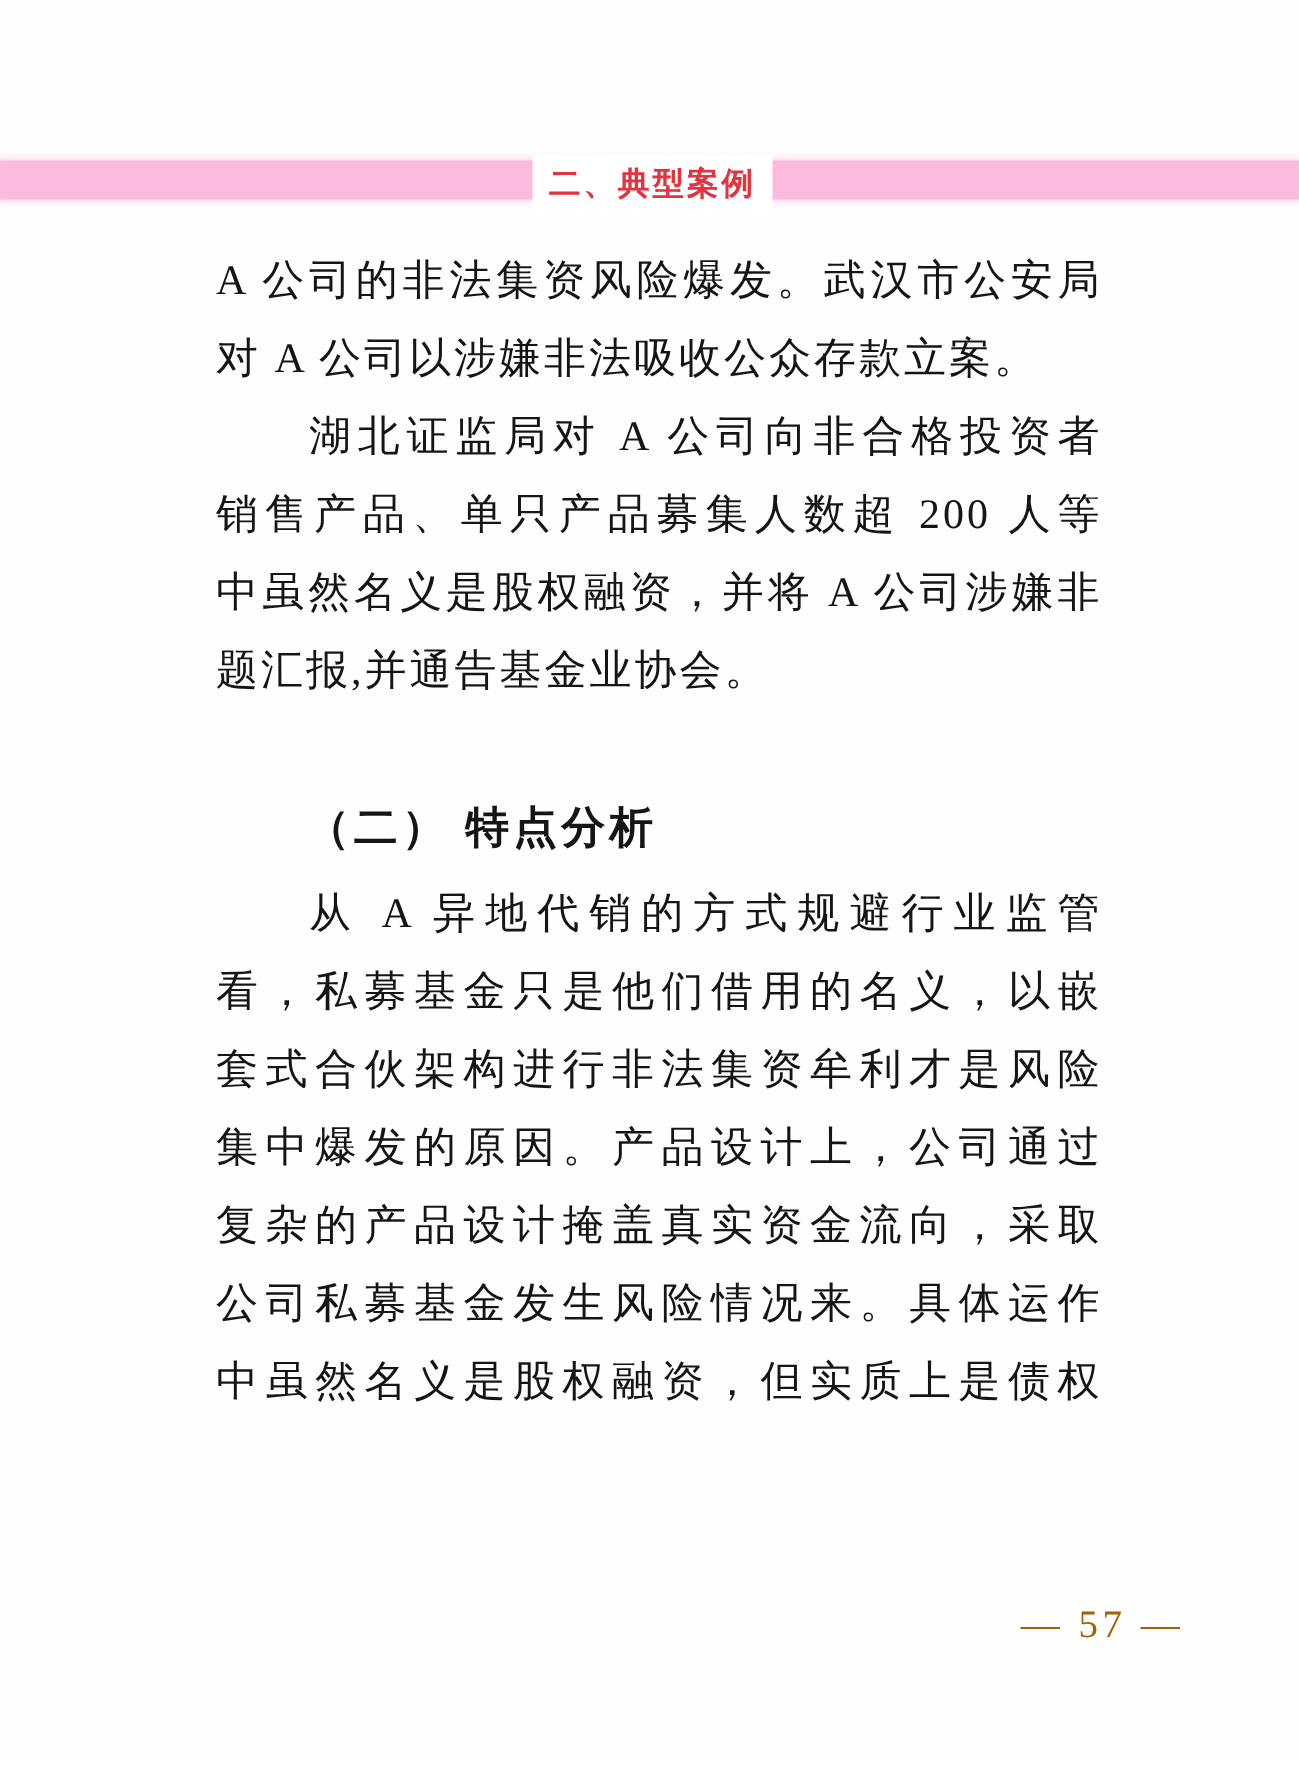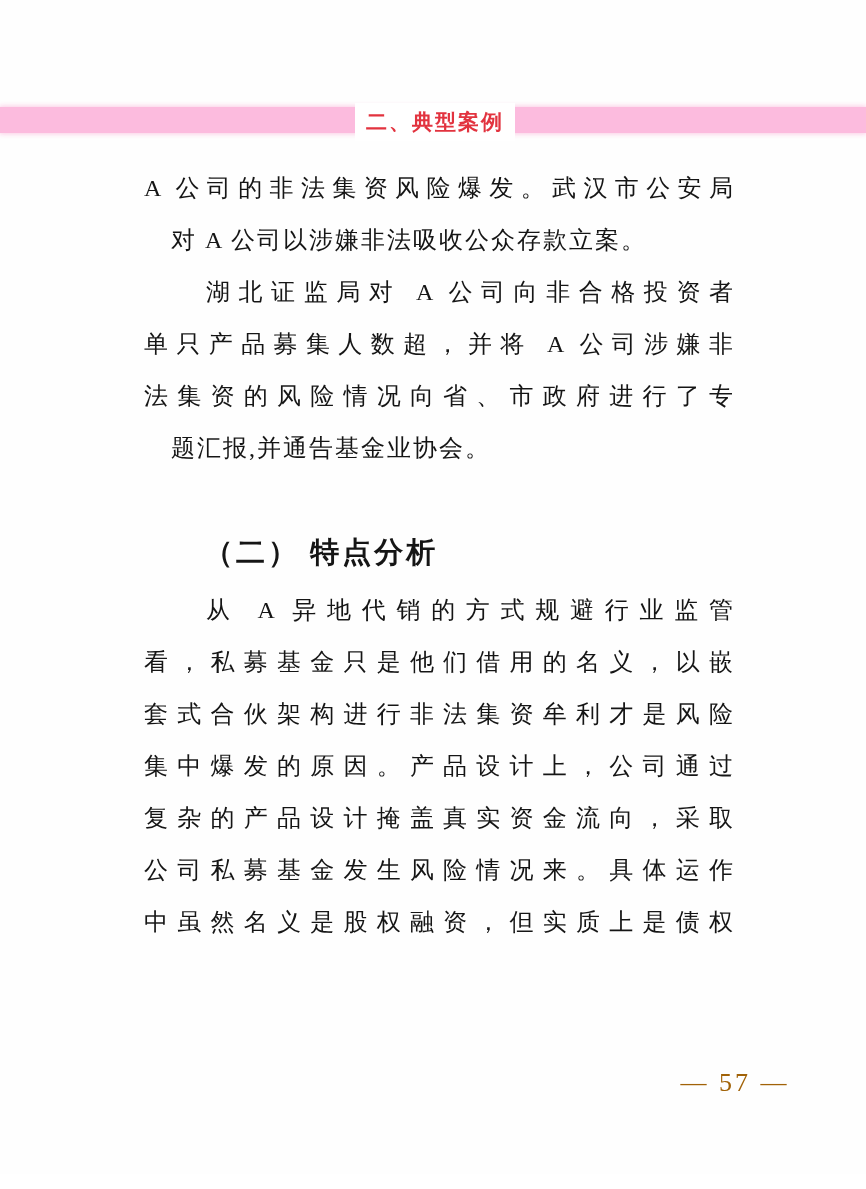--- a/index.html
+++ b/index.html
@@ -48,31 +48,30 @@
   
   .body-text {
     position: absolute;
     top: 162px;
     left: 144px;
     width: 591px;
   }
   .line {
     height: 52px;
     line-height: 52px;
-    font-size: 24px;
+    font-size: 28px;
     letter-spacing: 2px;
     white-space: nowrap;
     text-align: justify;
     text-align-last: justify;
     overflow: visible;
   }
   .line.short {
     text-align: center;
     text-align-last: left;
-    margin-left: 27px;
   }
   .line.indent {
     text-indent: 62px;
   }
   .heading-line {
     height: 52px;
     line-height: 52px;
     margin-top: 52px;
     margin-bottom: 6px;
     font-size: 29px;
@@ -107,22 +106,22 @@
 
   <div class="body-text">
 
     <div>
       <div class="line">A 公司的非法集资风险爆发。武汉市公安局</div>
       <div class="line short">对 A 公司以涉嫌非法吸收公众存款立案。</div>
     </div>
 
     <div>
       <div class="line indent">湖北证监局对 A 公司向非合格投资者</div>
-      <div class="line">单只产品募集人数超，并将 A 公司涉嫌非</div>
-      <div class="line">法集资的风险情况向省、市政府进行了专</div>
+      <div class="line">销售产品、单只产品募集人数超 200 人等</div>
+      <div class="line">中虽然名义是股权融资，并将 A 公司涉嫌非</div>
       <div class="line short">题汇报,并通告基金业协会。</div>
     </div>
 
     <div class="heading-line">（二） 特点分析</div>
 
     <div>
       <div class="line indent">从 A 异地代销的方式规避行业监管</div>
       <div class="line">看，私募基金只是他们借用的名义，以嵌</div>
       <div class="line">套式合伙架构进行非法集资牟利才是风险</div>
       <div class="line">集中爆发的原因。产品设计上，公司通过</div>

